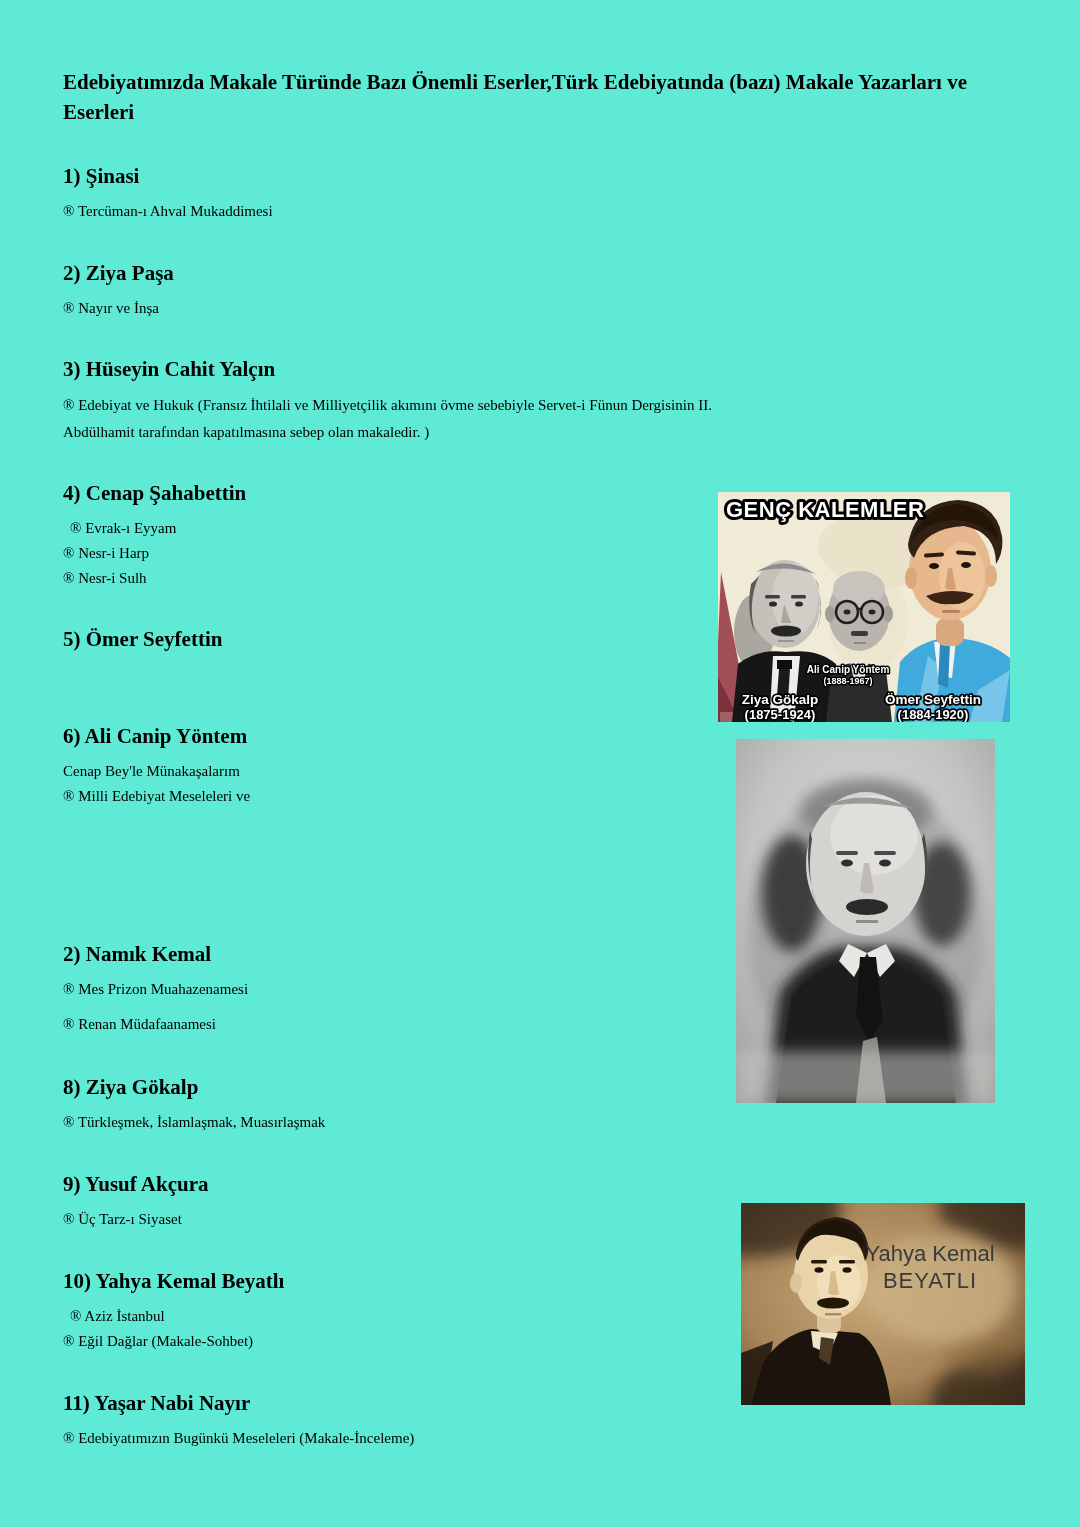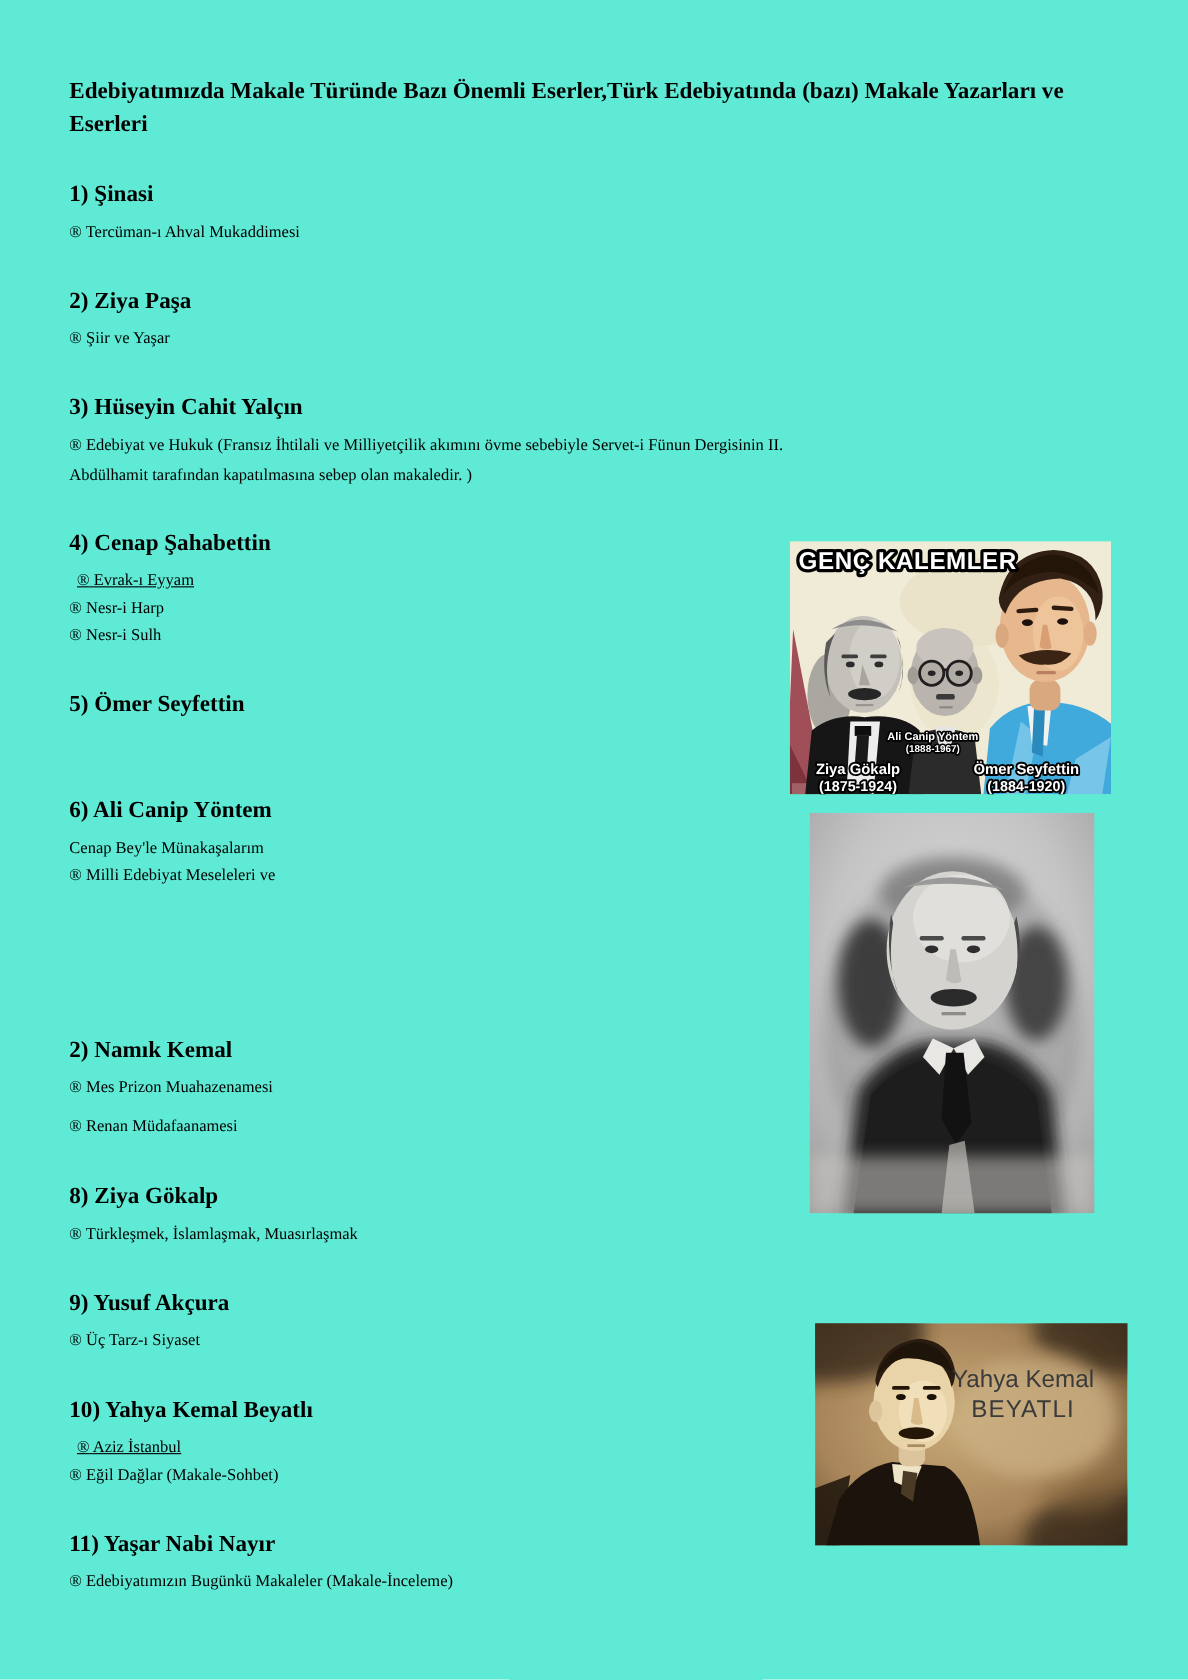--- a/index.html
+++ b/index.html
@@ -10,21 +10,21 @@
   }
   .title {
     position:absolute; left:63px; top:67px; width:965px;
     font-size:21px; font-weight:bold; line-height:30px;
   }
   .sec { position:absolute; left:63px; width:950px; }
   .h  { margin:0 0 10px 0; font-size:21px; font-weight:bold; line-height:25px; }
   .b  { margin:0; font-size:15px; line-height:25px; }
   .lh27 { line-height:27px; }
   .gap  { margin-top:10px; }
-  .ind  { padding-left:7px;text-decoration:underline; }
+  .ind  { padding-left:7px; }
   .imgbox { position:absolute;text-align:right; }
   .imgbox svg { display:block; }
   .cap { font-family:"Liberation Sans", sans-serif; font-weight:bold; fill:#ffffff; stroke:#000000; paint-order:stroke; stroke-linejoin:round; }
   .sepiatext { font-family:"Liberation Sans", sans-serif; fill:#3a3a3a; }
 </style>
 </head>
 <body>
 
 <div class="page">
 
@@ -33,21 +33,21 @@
     <div>Eserleri</div>
   </div>
 
   <div class="sec" style="top:164px">
     <p class="h">1) Şinasi</p>
     <p class="b"><span>®</span> <span>Tercüman-ı Ahval Mukaddimesi</span></p>
   </div>
 
   <div class="sec" style="top:261px">
     <p class="h">2) Ziya Paşa</p>
-    <p class="b"><span>®</span> <span>Şiir ve Yaşar</span></p>
+    <p class="b"><span>®</span> <span>Nayır ve İnşa</span></p>
   </div>
 
   <div class="sec" style="top:357px">
     <p class="h">3) Hüseyin Cahit Yalçın</p>
     <p class="b lh27"><span>®</span> <span>Edebiyat ve Hukuk (Fransız İhtilali ve Milliyetçilik akımını övme sebebiyle Servet-i Fünun Dergisinin II.</span></p>
     <p class="b lh27"><span>Abdülhamit tarafından kapatılmasına sebep olan makaledir. )</span></p>
   </div>
 
   <div class="sec" style="top:481px">
     <p class="h">4) Cenap Şahabettin</p>
@@ -84,21 +84,21 @@
   </div>
 
   <div class="sec" style="top:1269px">
     <p class="h">10) Yahya Kemal Beyatlı</p>
     <p class="b ind"><span>®</span> <span>Aziz İstanbul</span></p>
     <p class="b"><span>®</span> <span>Eğil Dağlar (Makale-Sohbet)</span></p>
   </div>
 
   <div class="sec" style="top:1391px">
     <p class="h">11) Yaşar Nabi Nayır</p>
-    <p class="b"><span>®</span> <span>Edebiyatımızın Bugünkü Makaleler (Makale-İnceleme)</span></p>
+    <p class="b"><span>®</span> <span>Edebiyatımızın Bugünkü Meseleleri (Makale-İnceleme)</span></p>
   </div>
 
   <div class="imgbox" style="left:718px; top:492px;">
     <svg width="292" height="230" viewBox="0 0 292 230">
       <rect width="292" height="230" fill="#f0ebd6"></rect>
       <ellipse cx="170" cy="55" rx="70" ry="40" fill="#e7e0c4" opacity="0.7"></ellipse>
       <ellipse cx="150" cy="130" rx="40" ry="50" fill="#eae3c9" opacity="0.6"></ellipse>
 
       <g>
         <polygon points="3,80 32,230 0,230 0,150" fill="#a04f58"></polygon>

